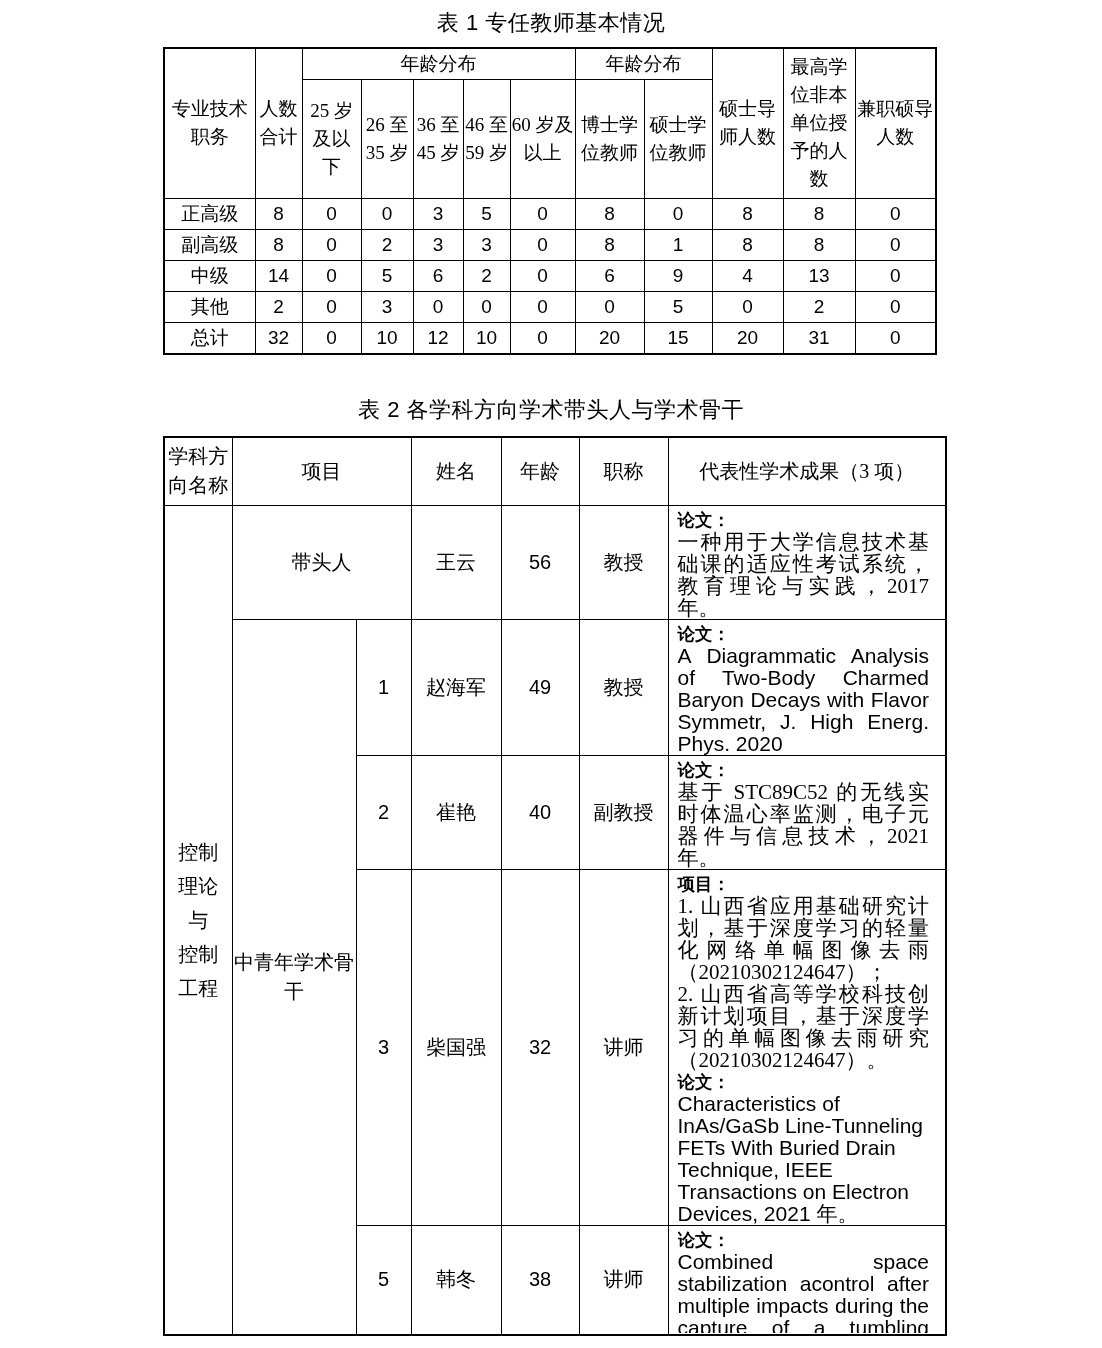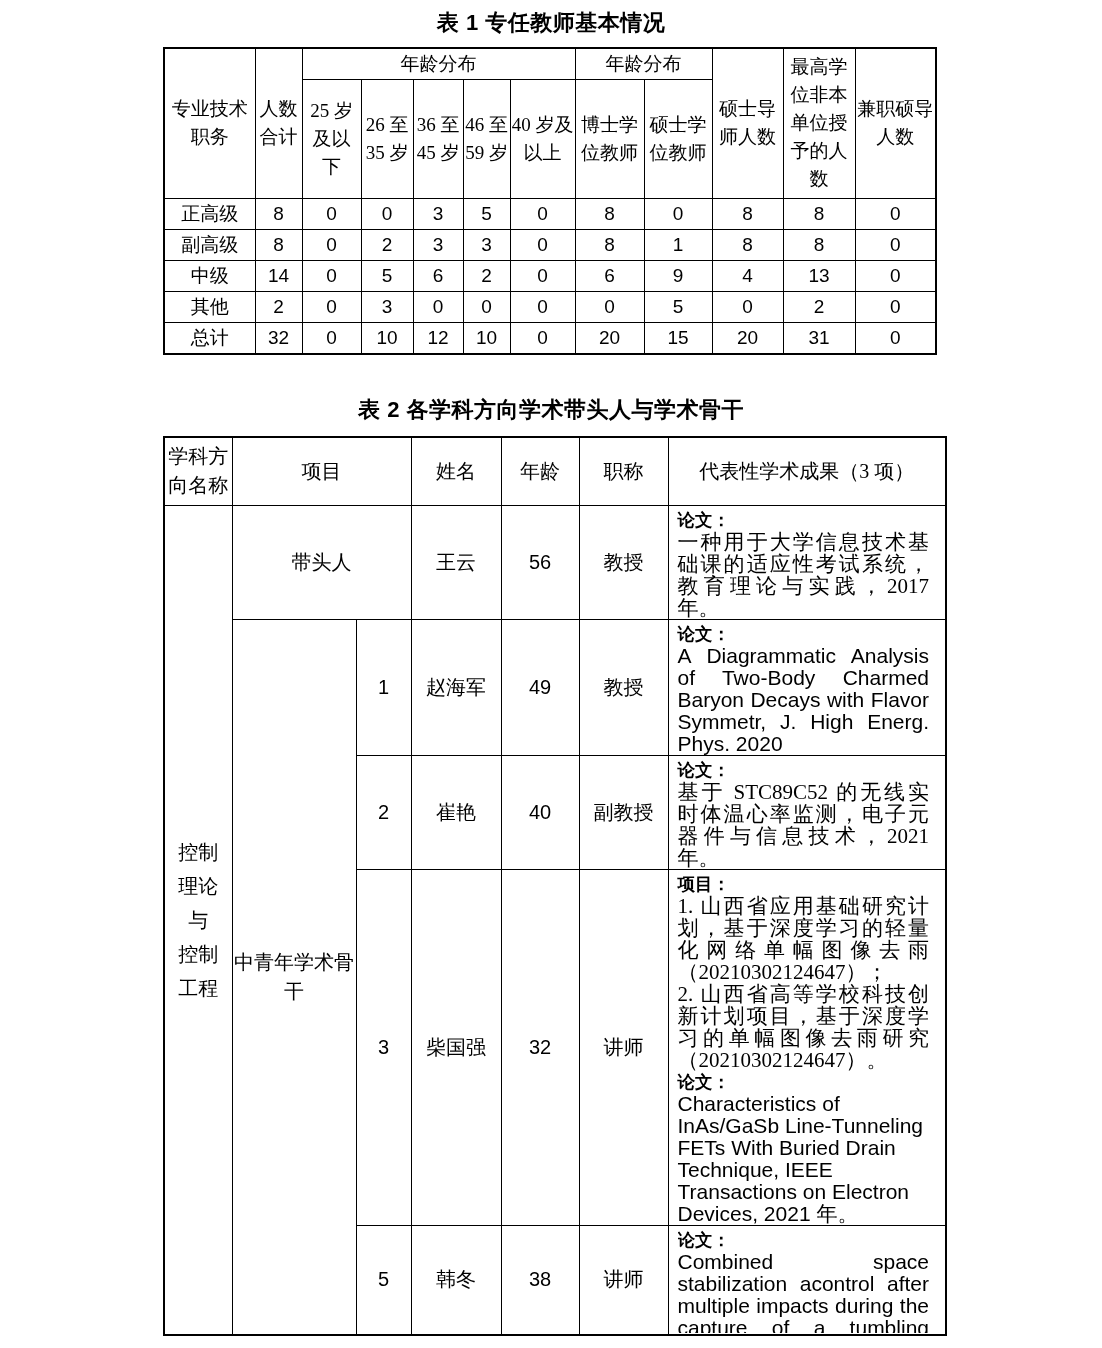--- a/index.html
+++ b/index.html
@@ -8,21 +8,21 @@
     width: 1102px; height: 1348px;
     background: #ffffff; color: #000;
     font-family: "Liberation Serif", serif;
     overflow: hidden;
   }
   .page { width: 1102px; height: 1348px; padding-top: 8px; }
 
   .doc-title {
     margin: 0; text-align: center;
     font-family: "Liberation Sans", sans-serif;
-    font-weight: bold; font-size: 22px; line-height: 30px;
+    font-weight: normal; font-size: 22px; line-height: 30px;
     letter-spacing: 0.5px;
   }
   .title2 { margin-top: 40px; }
 
   table {
     border-collapse: collapse; table-layout: fixed;
     margin-left: 163px; border: 2px solid #000;
   }
   th, td {
     border: 1px solid #000; font-weight: normal;
@@ -99,21 +99,21 @@
         <th colspan="2">年龄分布</th>
         <th rowspan="2">硕士导师人数</th>
         <th rowspan="2">最高学位非本单位授予的人数</th>
         <th rowspan="2">兼职硕导人数</th>
       </tr>
       <tr class="subrow">
         <th>25 岁及以下</th>
         <th>26 至 35 岁</th>
         <th>36 至 45 岁</th>
         <th>46 至 59 岁</th>
-        <th>40 岁及以上</th>
+        <th>60 岁及以上</th>
         <th>博士学位教师</th>
         <th>硕士学位教师</th>
       </tr>
     </thead>
     <tbody>
       <tr>
         <td>正高级</td>
         <td class="num">8</td>
         <td class="num">0</td>
         <td class="num">0</td>

